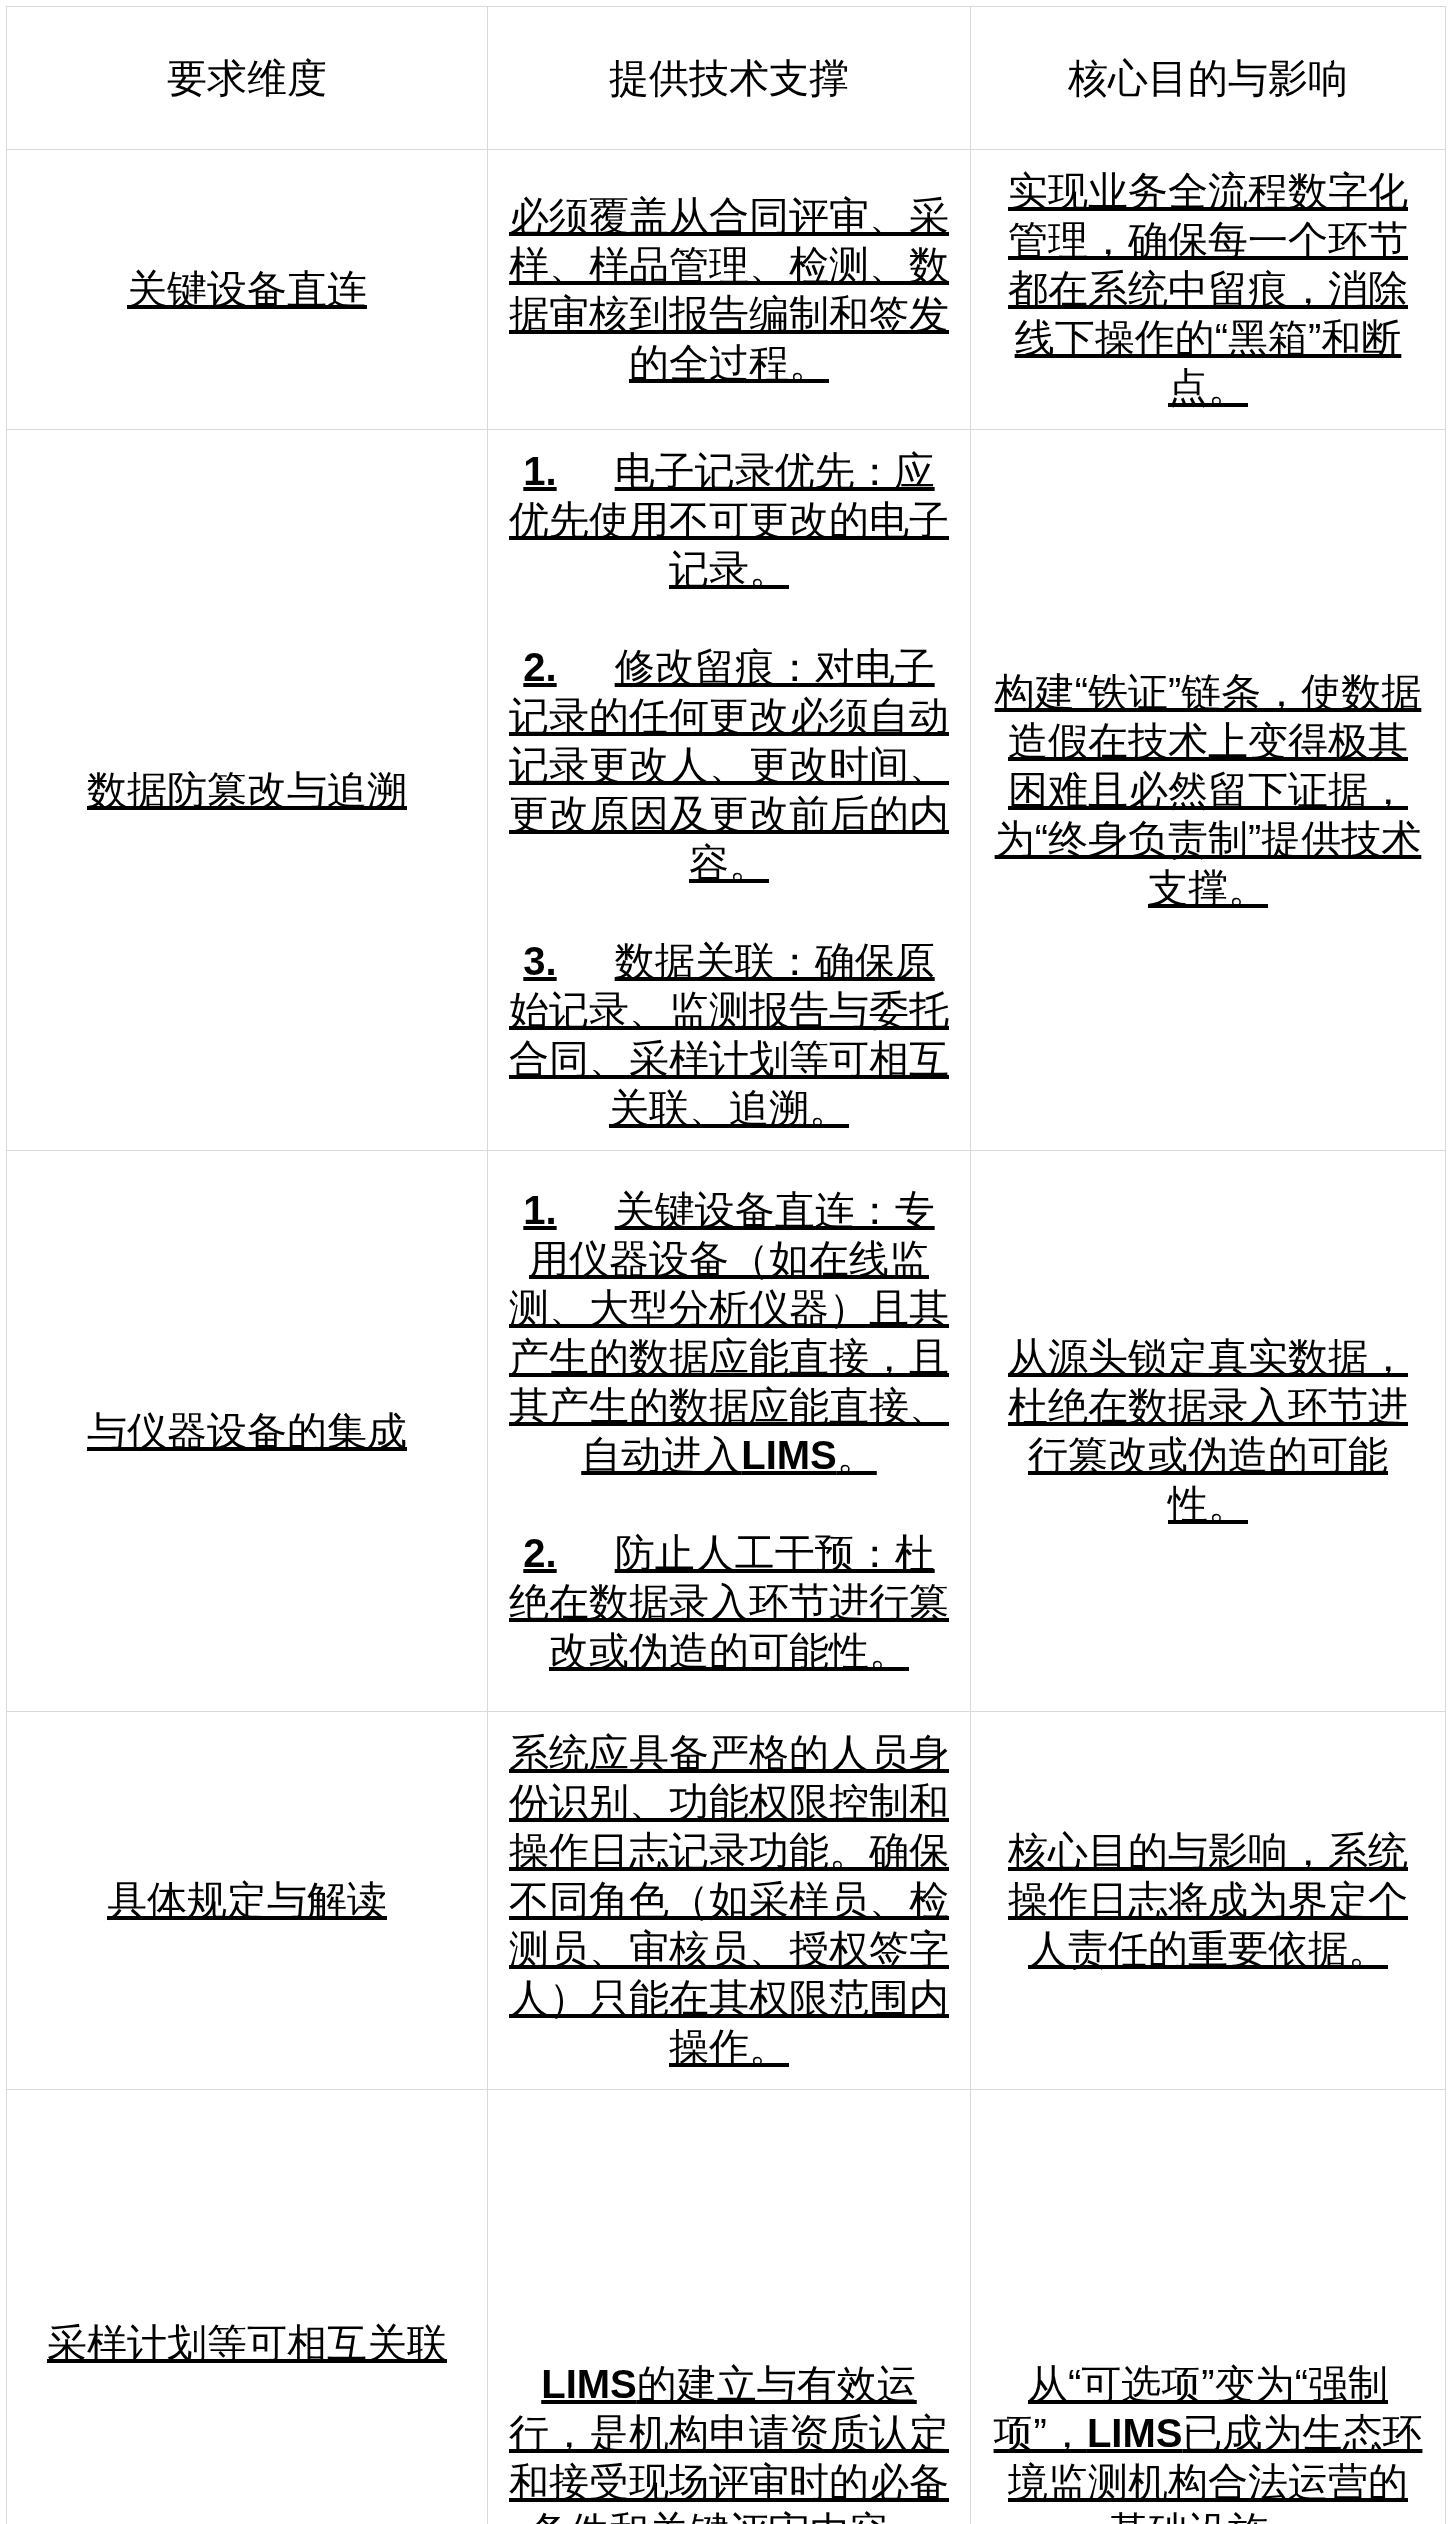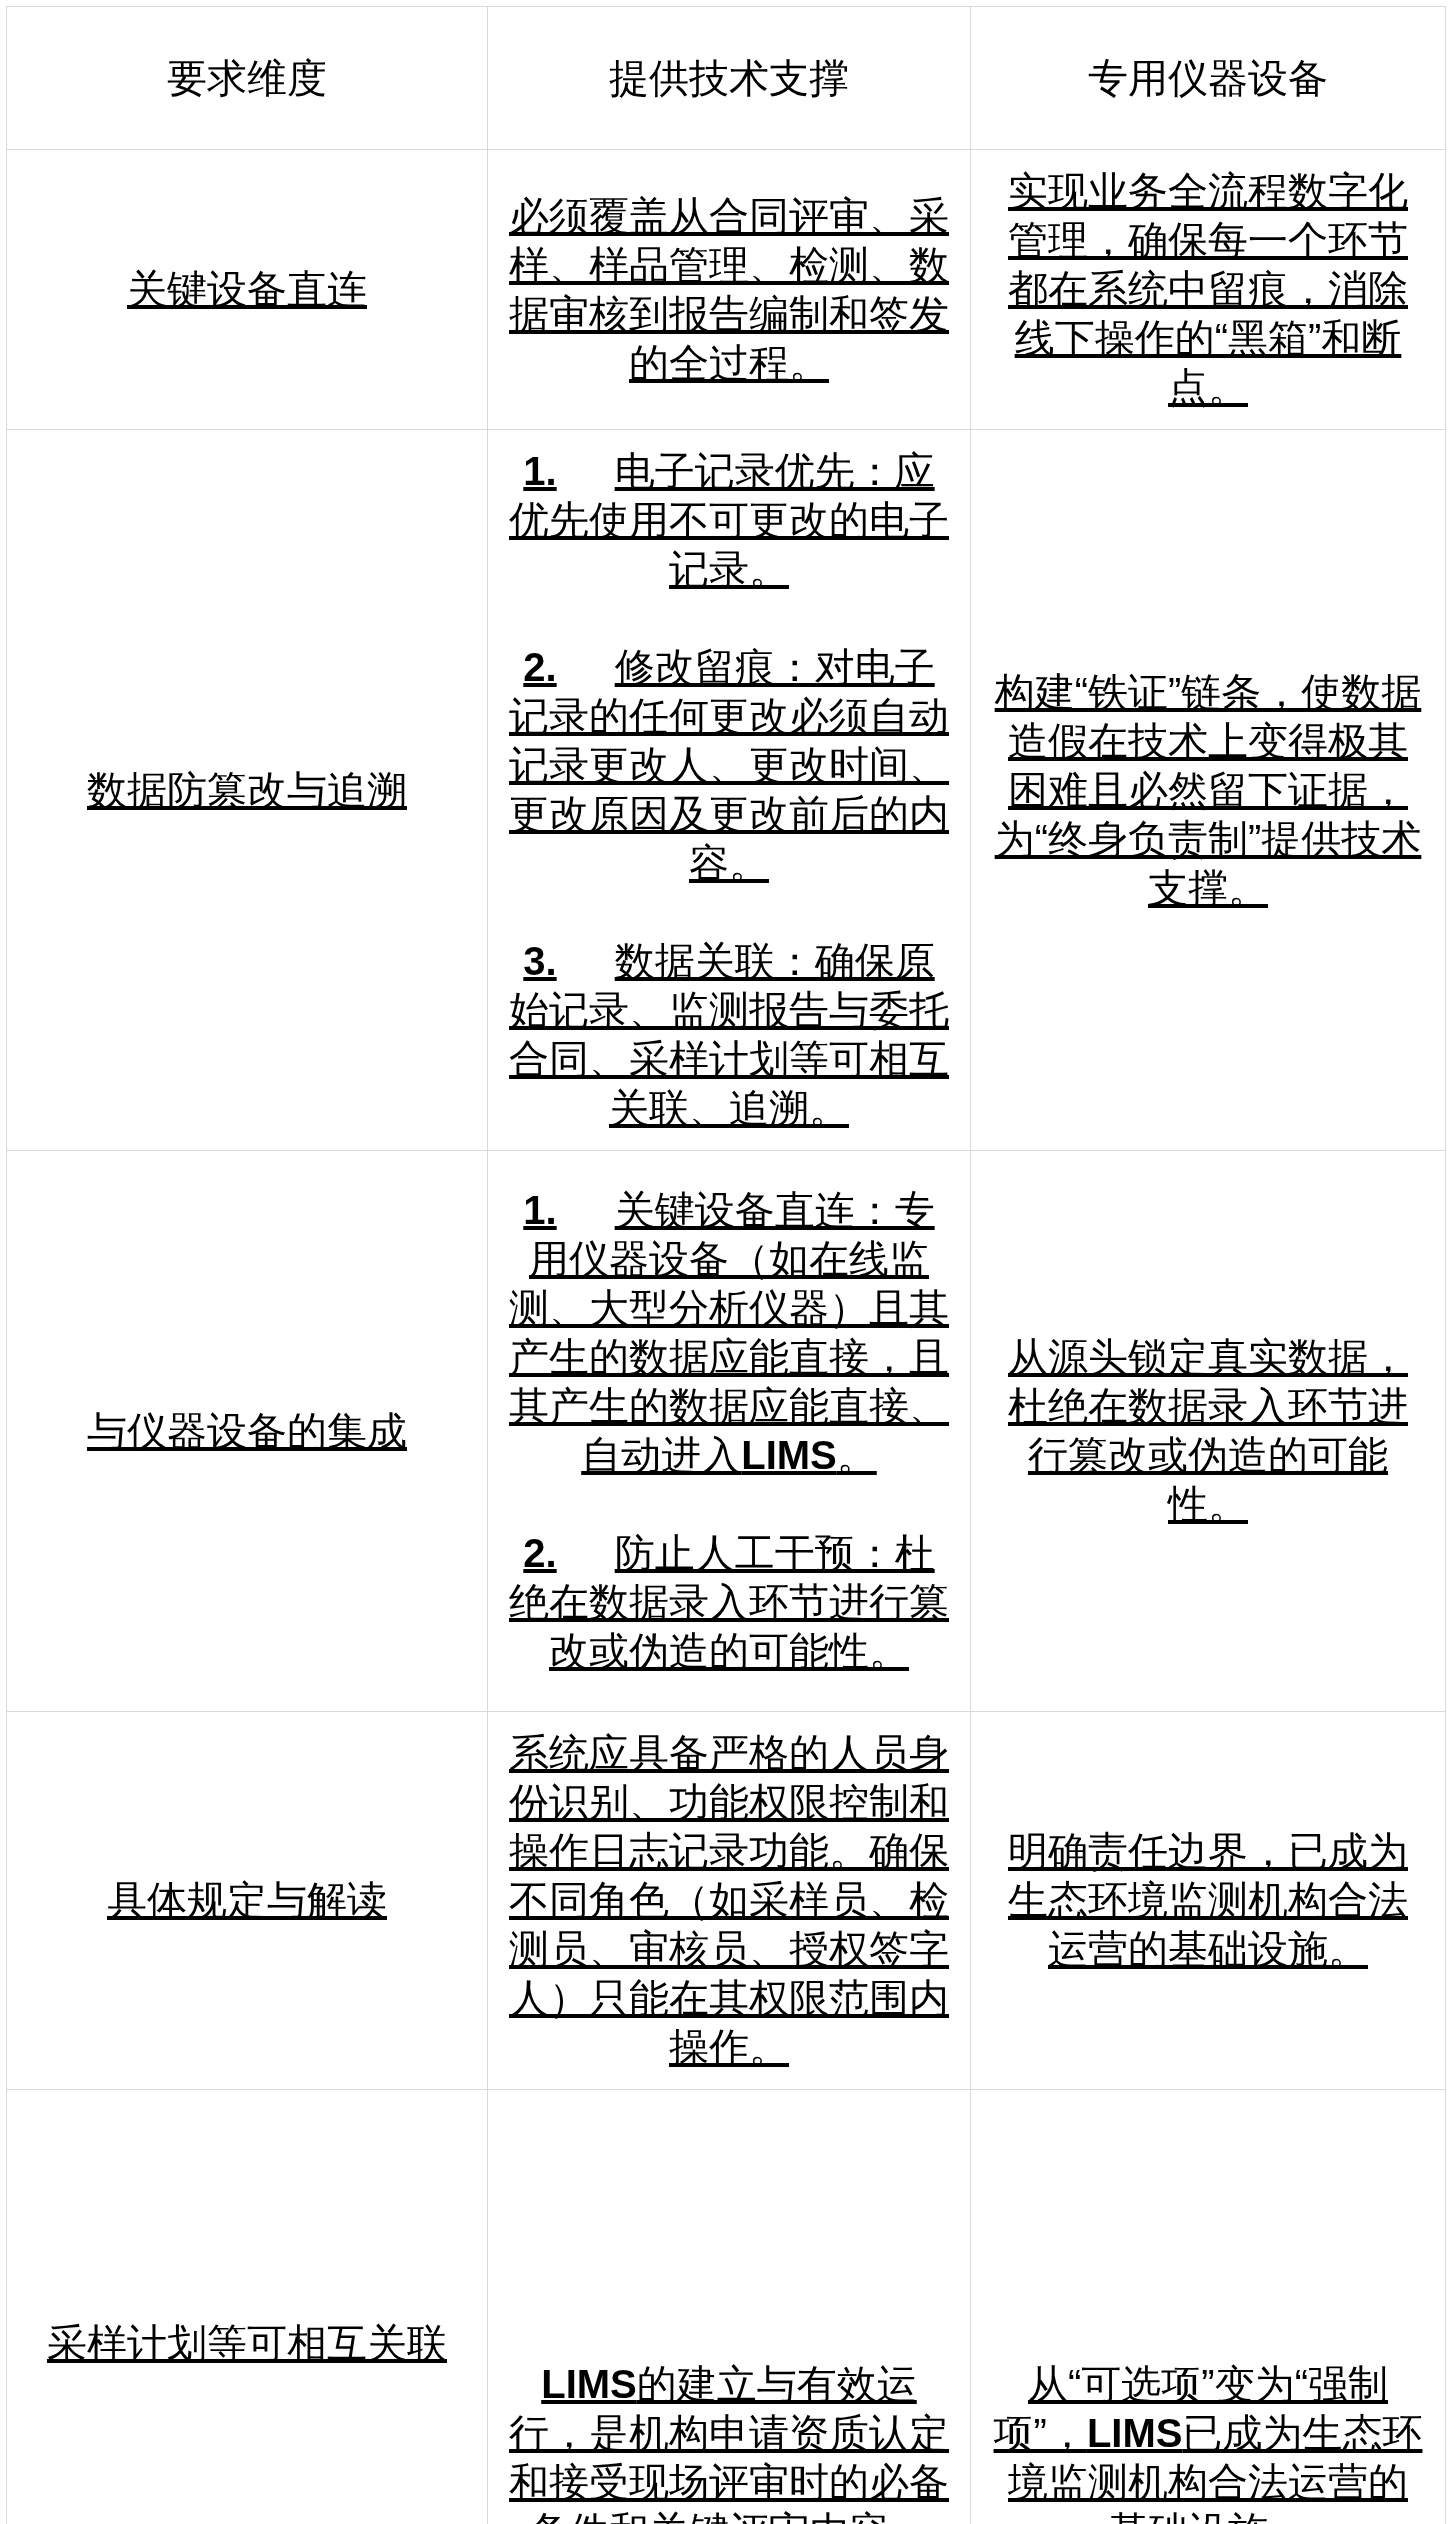--- a/index.html
+++ b/index.html
@@ -44,21 +44,21 @@
   <table class="req">
     <colgroup>
       <col class="c1">
         <col class="c2">
         <col class="c3">
     </colgroup>
     <thead>
       <tr>
         <th>要求维度</th>
         <th>提供技术支撑</th>
-        <th>专用仪器设备</th>
+        <th>核心目的与影响</th>
       </tr>
     </thead>
     <tbody id="tbody">
         <tr style="height: 276px;">
           <td class="cell-dimension">
             <p class="cellp"><span class="">关键设备直连</span></p>
           </td>
           <td class="cell-details">
             <p class="cellp"><span class="">必须覆盖从合同评审、采样、样品管理、检测、数据审核到报告编制和签发的全过程。</span></p>
           </td>
@@ -92,21 +92,21 @@
           </td>
         </tr>
         <tr style="height: 374px;">
           <td class="cell-dimension">
             <p class="cellp"><span class="">具体规定与解读</span></p>
           </td>
           <td class="cell-details">
             <p class="cellp"><span class="">系统应具备严格的人员身份识别、功能权限控制和操作日志记录功能。确保不同角色（如采样员、检测员、审核员、授权签字人）只能在其权限范围内操作。</span></p>
           </td>
           <td class="cell-impact">
-            <p class="cellp"><span class="">明确责任边界，已成为生态环境监测机构合法运营的基础设施。</span></p>
+            <p class="cellp"><span class="">核心目的与影响，系统操作日志将成为界定个人责任的重要依据。</span></p>
           </td>
         </tr>
         <tr class="row-bottom" style="height: 508px;">
           <td class="cell-dimension">
             <p class="cellp"><span class="">采样计划等可相互关联</span></p>
           </td>
           <td class="cell-details">
             <p class="cellp"><span class="bold">LIMS</span><span class="">的建立与有效运行，是机构申请资质认定和接受现场评审时的必备条件和关键评审内容。</span></p>
           </td>
           <td class="cell-impact">

